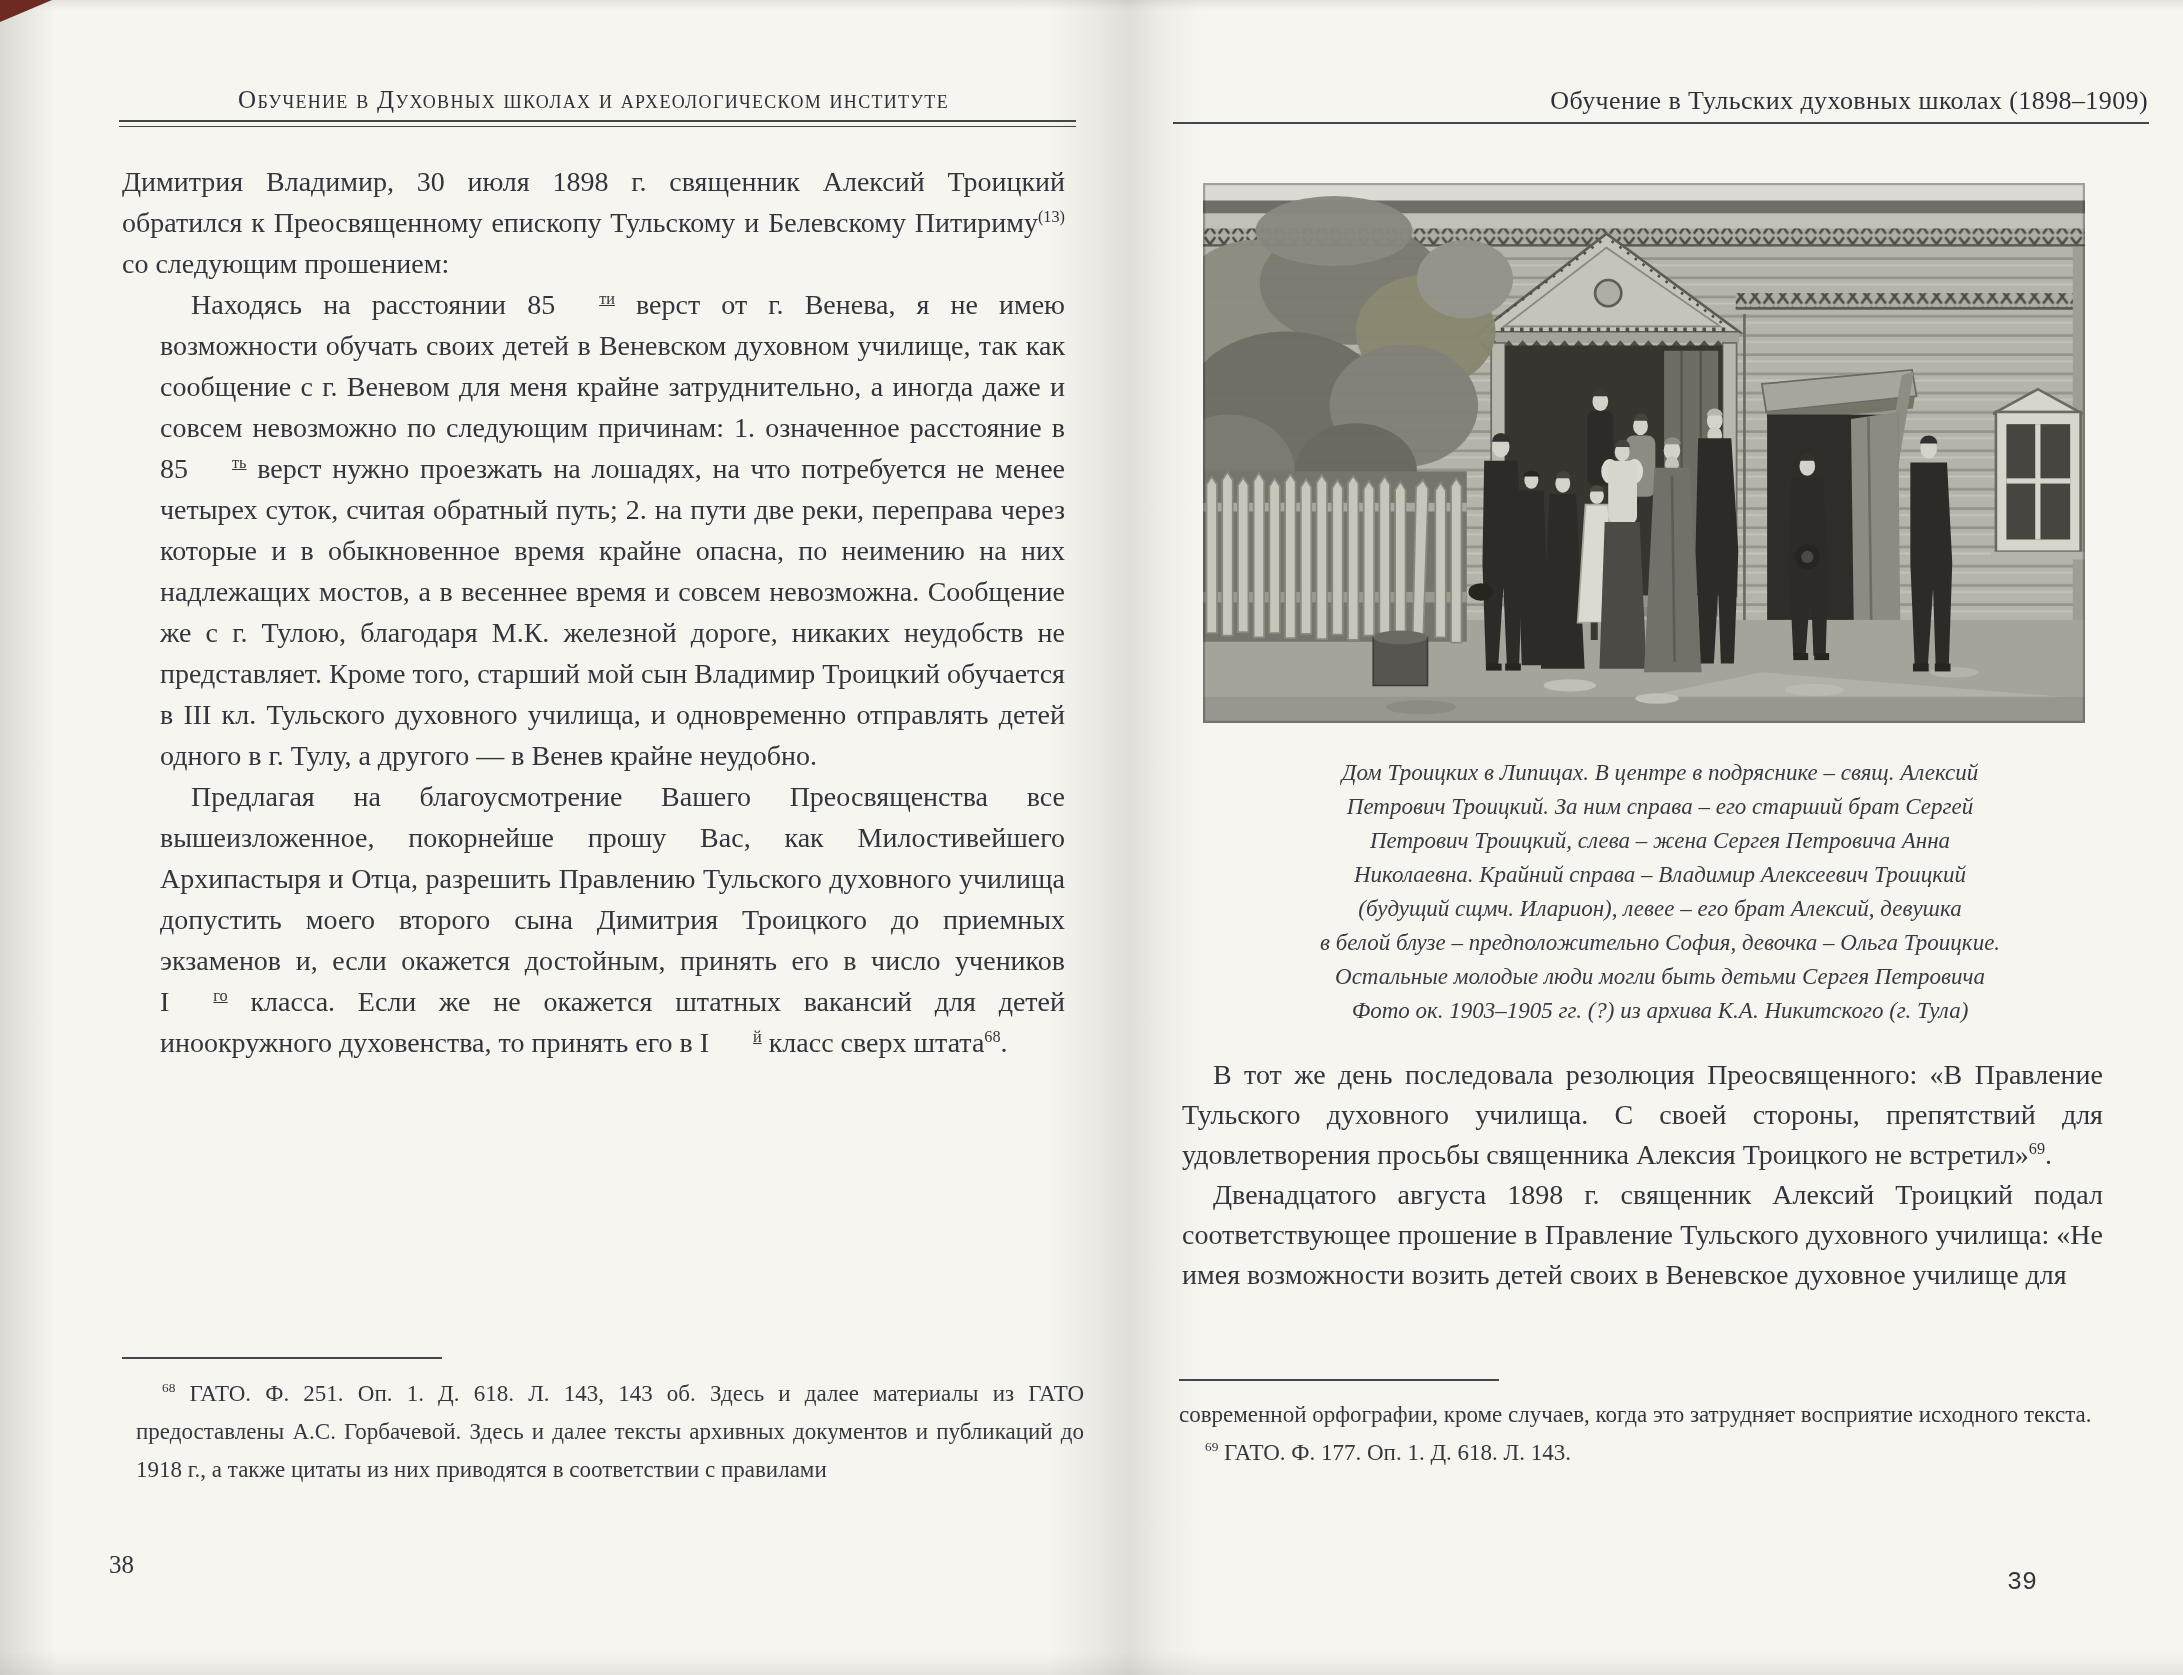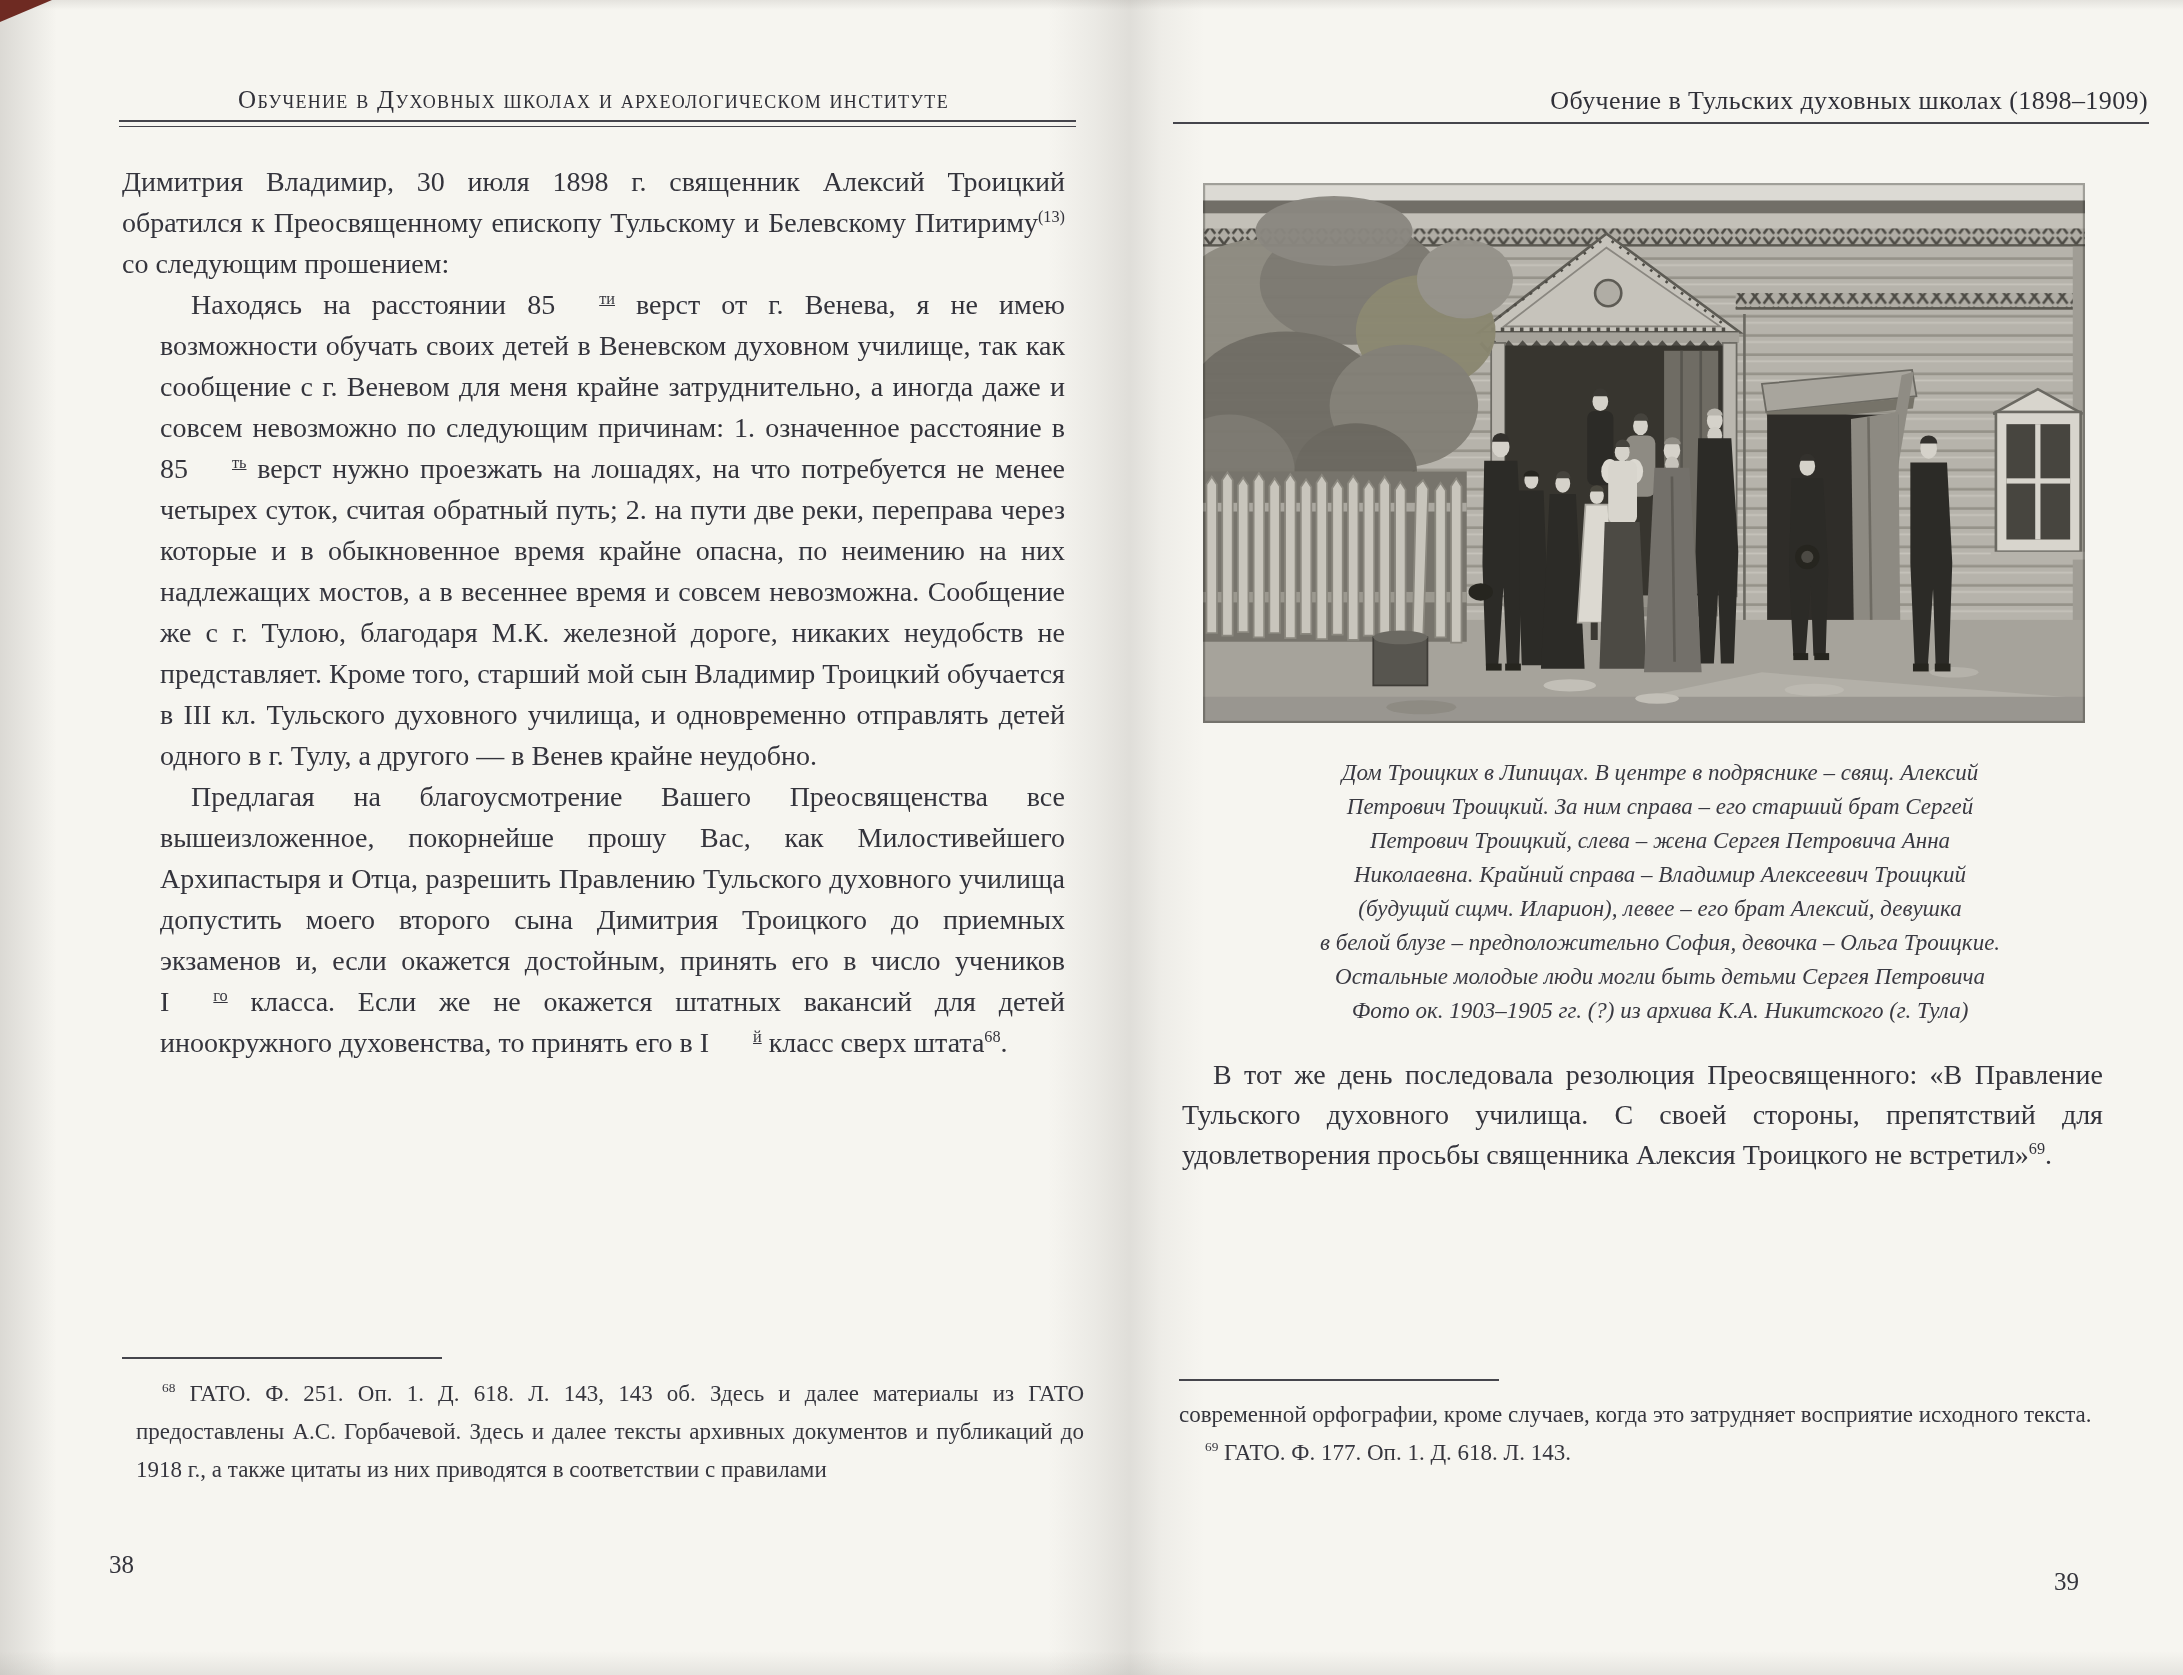--- a/index.html
+++ b/index.html
@@ -54,21 +54,21 @@
   .fn-rule-left{left:122px;top:1357px;width:320px;}
   .fn-rule-right{left:87px;top:1379px;width:320px;}
   .footnote{position:absolute;text-align:justify;font-size:23px;line-height:38px;color:#36363e;}
   .fn-left{left:136px;top:1375px;width:948px;}
   .fn-right{left:87px;top:1396px;width:932px;}
   .footnote p{margin:0;}
   .footnote p.indent{text-indent:26px;}
 
   .folio{position:absolute;font-size:25px;color:#34343c;}
   .folio-left{left:109px;top:1551px;}
-  .folio-right{left:873px;top:1568px;width:114px;text-align:right;}
+  .folio-right{left:873px;top:1568px;width:114px;text-align:center;font-family:Liberation Mono, monospace;}
 </style>
 </head>
 <body>
 
 <div class="spread">
 
   <div class="gutter"></div>
   <div class="edge-left"></div>
   <div class="edge-top"></div>
   <div class="edge-bottom"></div>
@@ -284,20 +284,21 @@
       <div>Петрович Троицкий, слева – жена Сергея Петровича Анна</div>
       <div>Николаевна. Крайний справа – Владимир Алексеевич Троицкий</div>
       <div>(будущий сщмч. Иларион), левее – его брат Алексий, девушка</div>
       <div>в белой блузе – предположительно София, девочка – Ольга Троицкие.</div>
       <div>Остальные молодые люди могли быть детьми Сергея Петровича</div>
       <div>Фото ок. 1903–1905 гг. (?) из архива К.А. Никитского (г. Тула)</div>
     </div>
 
     <div class="body-col col-right">
       <p class="para"><span>В тот же день последовала резолюция Преосвященного: «В Правление Тульского духовного училища. С своей стороны, препятствий для удовлетворения просьбы священника Алексия Троицкого не встретил»</span><sup>69</sup><span>.</span></p>
+      <p class="para"><span>Двенадцатого августа 1898 г. священник Алексий Троицкий подал соответствующее прошение в Правление Тульского духовного училища: «Не имея возможности возить детей своих в Веневское духовное училище для</span></p>
     </div>
 
     <div class="fn-rule fn-rule-right"></div>
     <div class="footnote fn-right">
       <p><span>современной орфографии, кроме случаев, когда это затрудняет восприятие исходного текста.</span></p>
       <p class="indent"><sup>69</sup><span> ГАТО. Ф. 177. Оп. 1. Д. 618. Л. 143.</span></p>
     </div>
 
     <div class="folio folio-right">39</div>
   </section>

